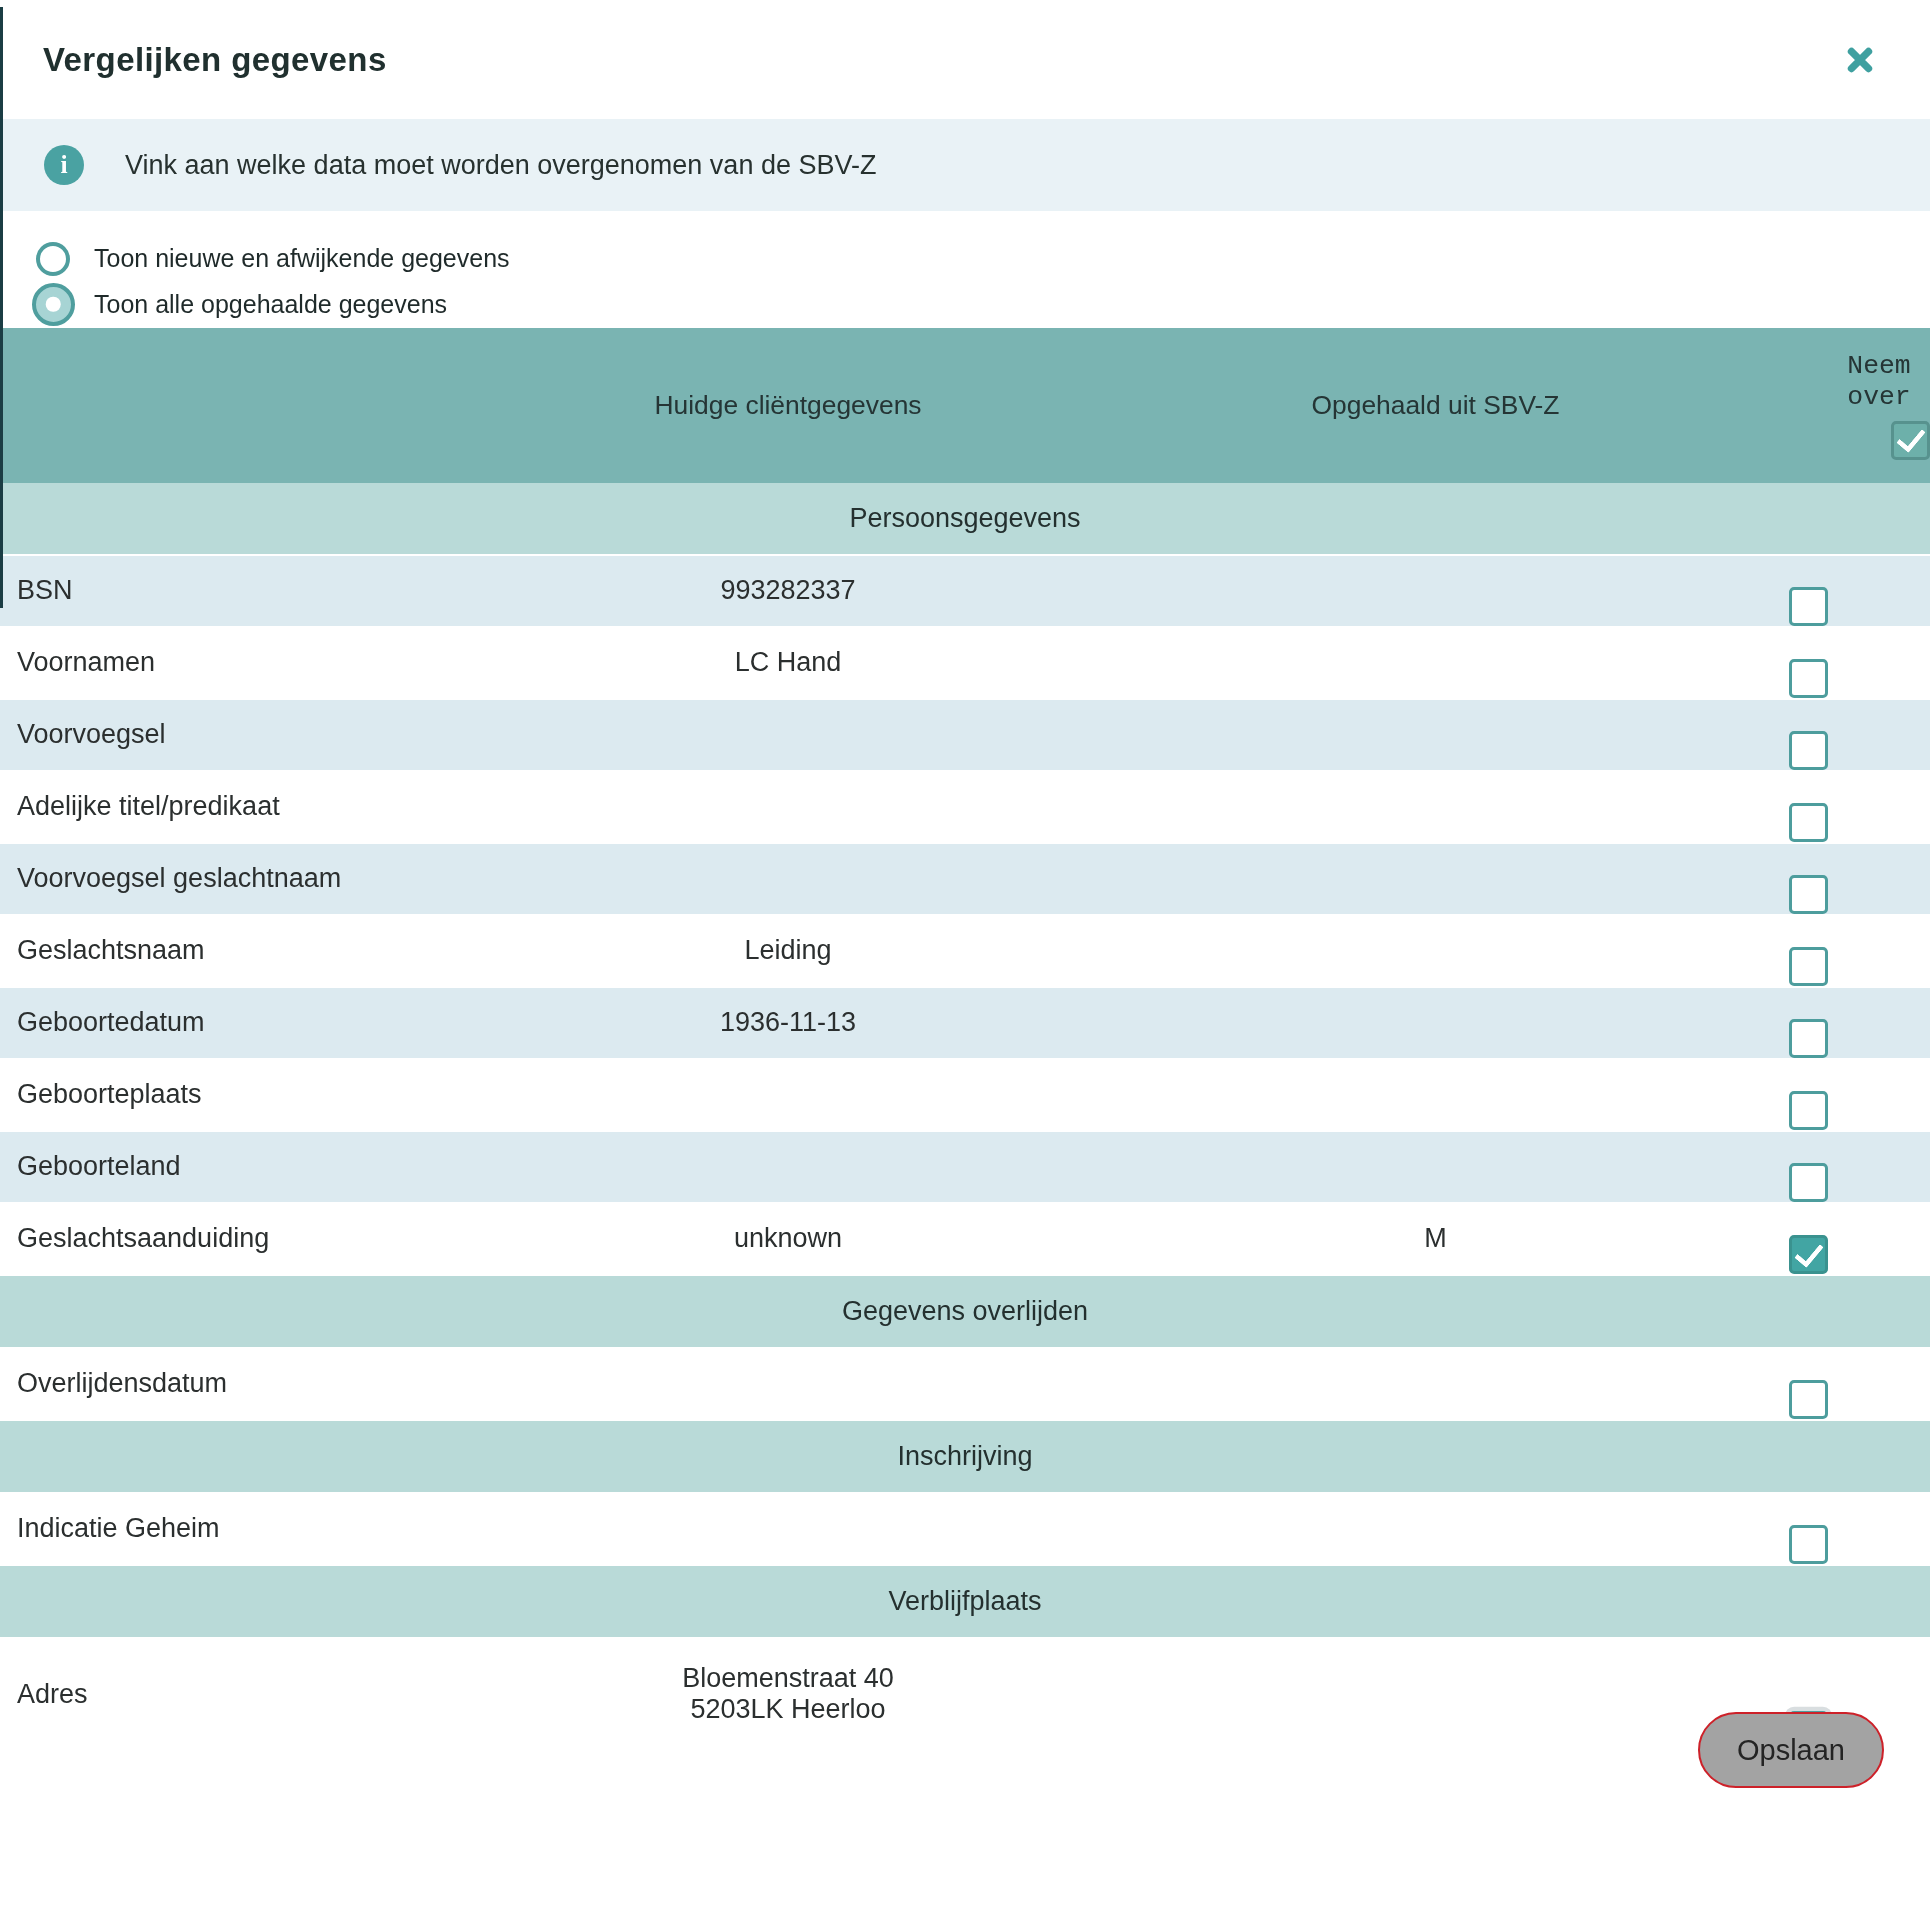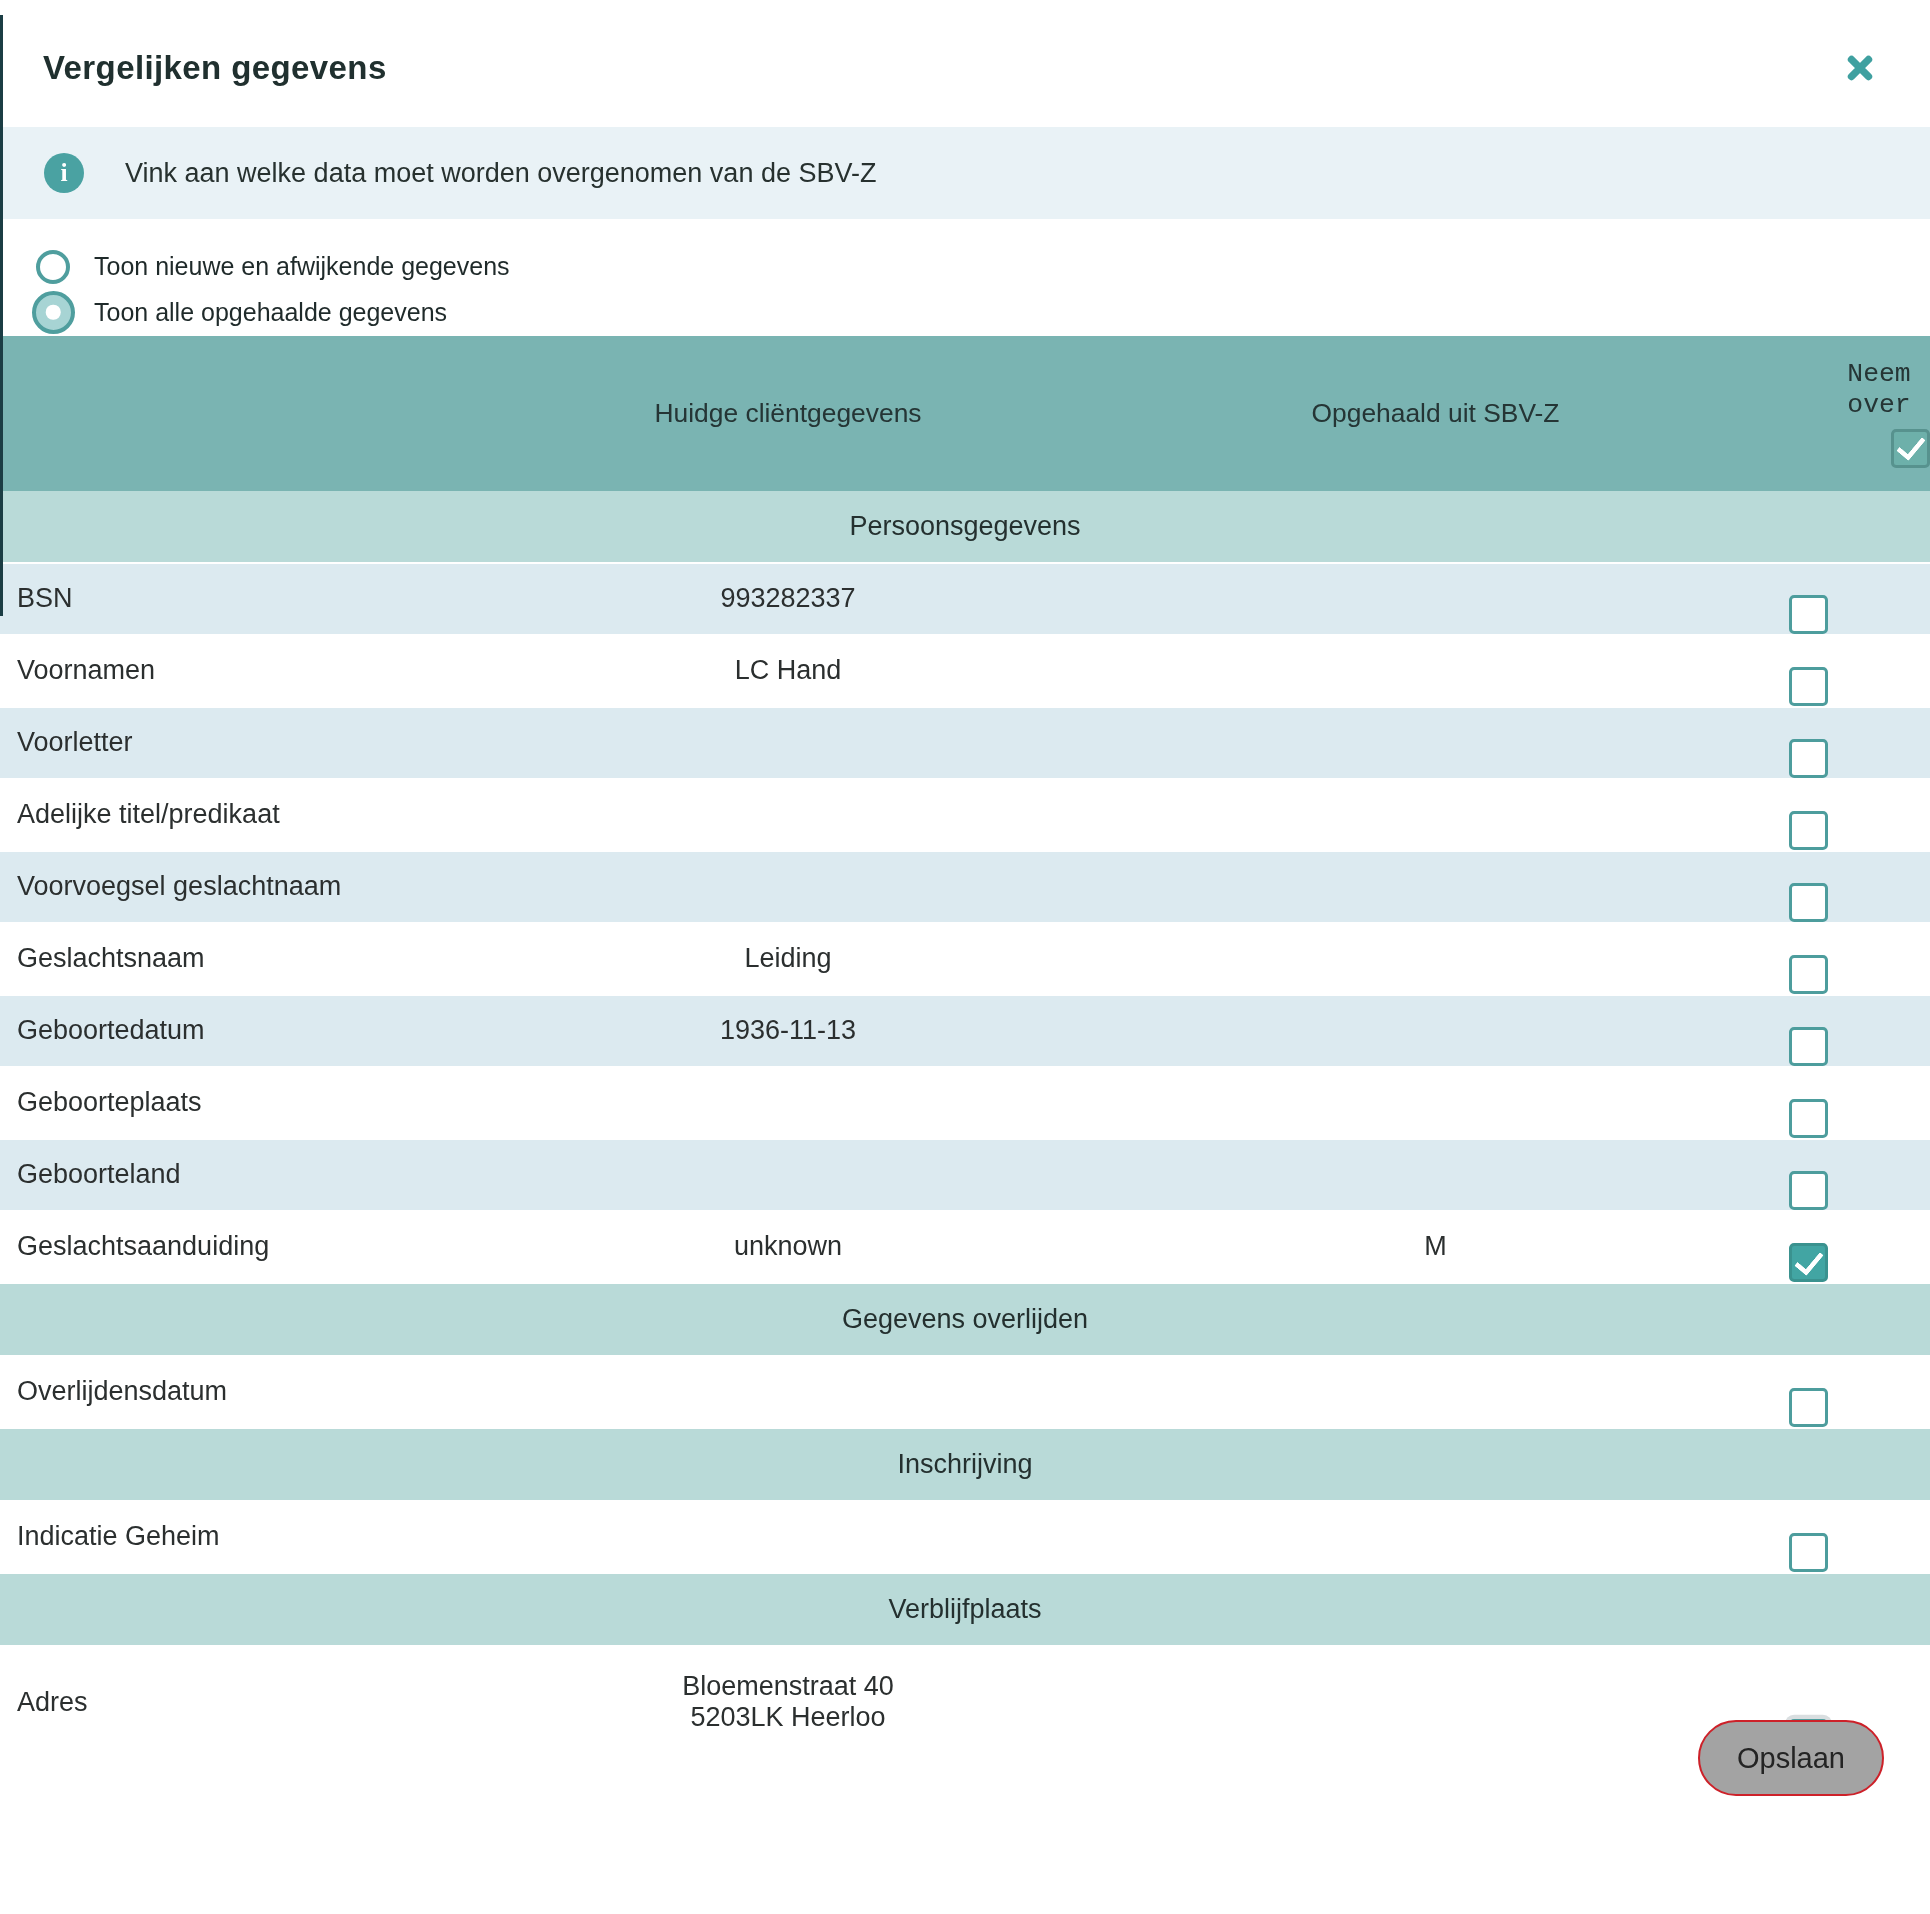--- a/index.html
+++ b/index.html
@@ -1,18 +1,18 @@
 <!DOCTYPE html>
 <html style="font-size:13.6px"><head>
 <meta charset="utf-8">
 <style>
   * { margin:0; padding:0; box-sizing:border-box; }
   html,body { width:1930px; height:1915px; background:#ffffff; overflow:hidden;
     font-family:"Liberation Sans", sans-serif; color:#2b2f2f; }
-  .dialog { position:relative; width:1930px; height:1807px; background:#fff;margin-top:8px; }
+  .dialog { position:relative; width:1930px; height:1807px; background:#fff; }
 
   
   .edge-artifact { position:absolute; left:0; top:6.8px; width:3.4px; height:601px;
     background:#1b3d44; z-index:5; }
 
   
   .titlebar { height:119px; display:flex; align-items:center;
     justify-content:space-between; padding:0 48px 0 43px; }
   .title { font-size:33px; font-weight:700; letter-spacing:0.4px; color:#20302f; }
   .close-btn { background:none; border:none; cursor:pointer; line-height:0; padding:5.1px; }
@@ -124,21 +124,21 @@
         </div>
         <div class="trow data-row">
           <div class="c1">Voornamen</div>
           <div class="c2">LC Hand</div>
           <div class="c3"></div>
           <div class="c4">
             <div class="checkbox"></div>
           </div>
         </div>
         <div class="trow data-row striped">
-          <div class="c1">Voorletter</div>
+          <div class="c1">Voorvoegsel</div>
           <div class="c2"></div>
           <div class="c3"></div>
           <div class="c4">
             <div class="checkbox"></div>
           </div>
         </div>
         <div class="trow data-row">
           <div class="c1">Adelijke titel/predikaat</div>
           <div class="c2"></div>
           <div class="c3"></div>

